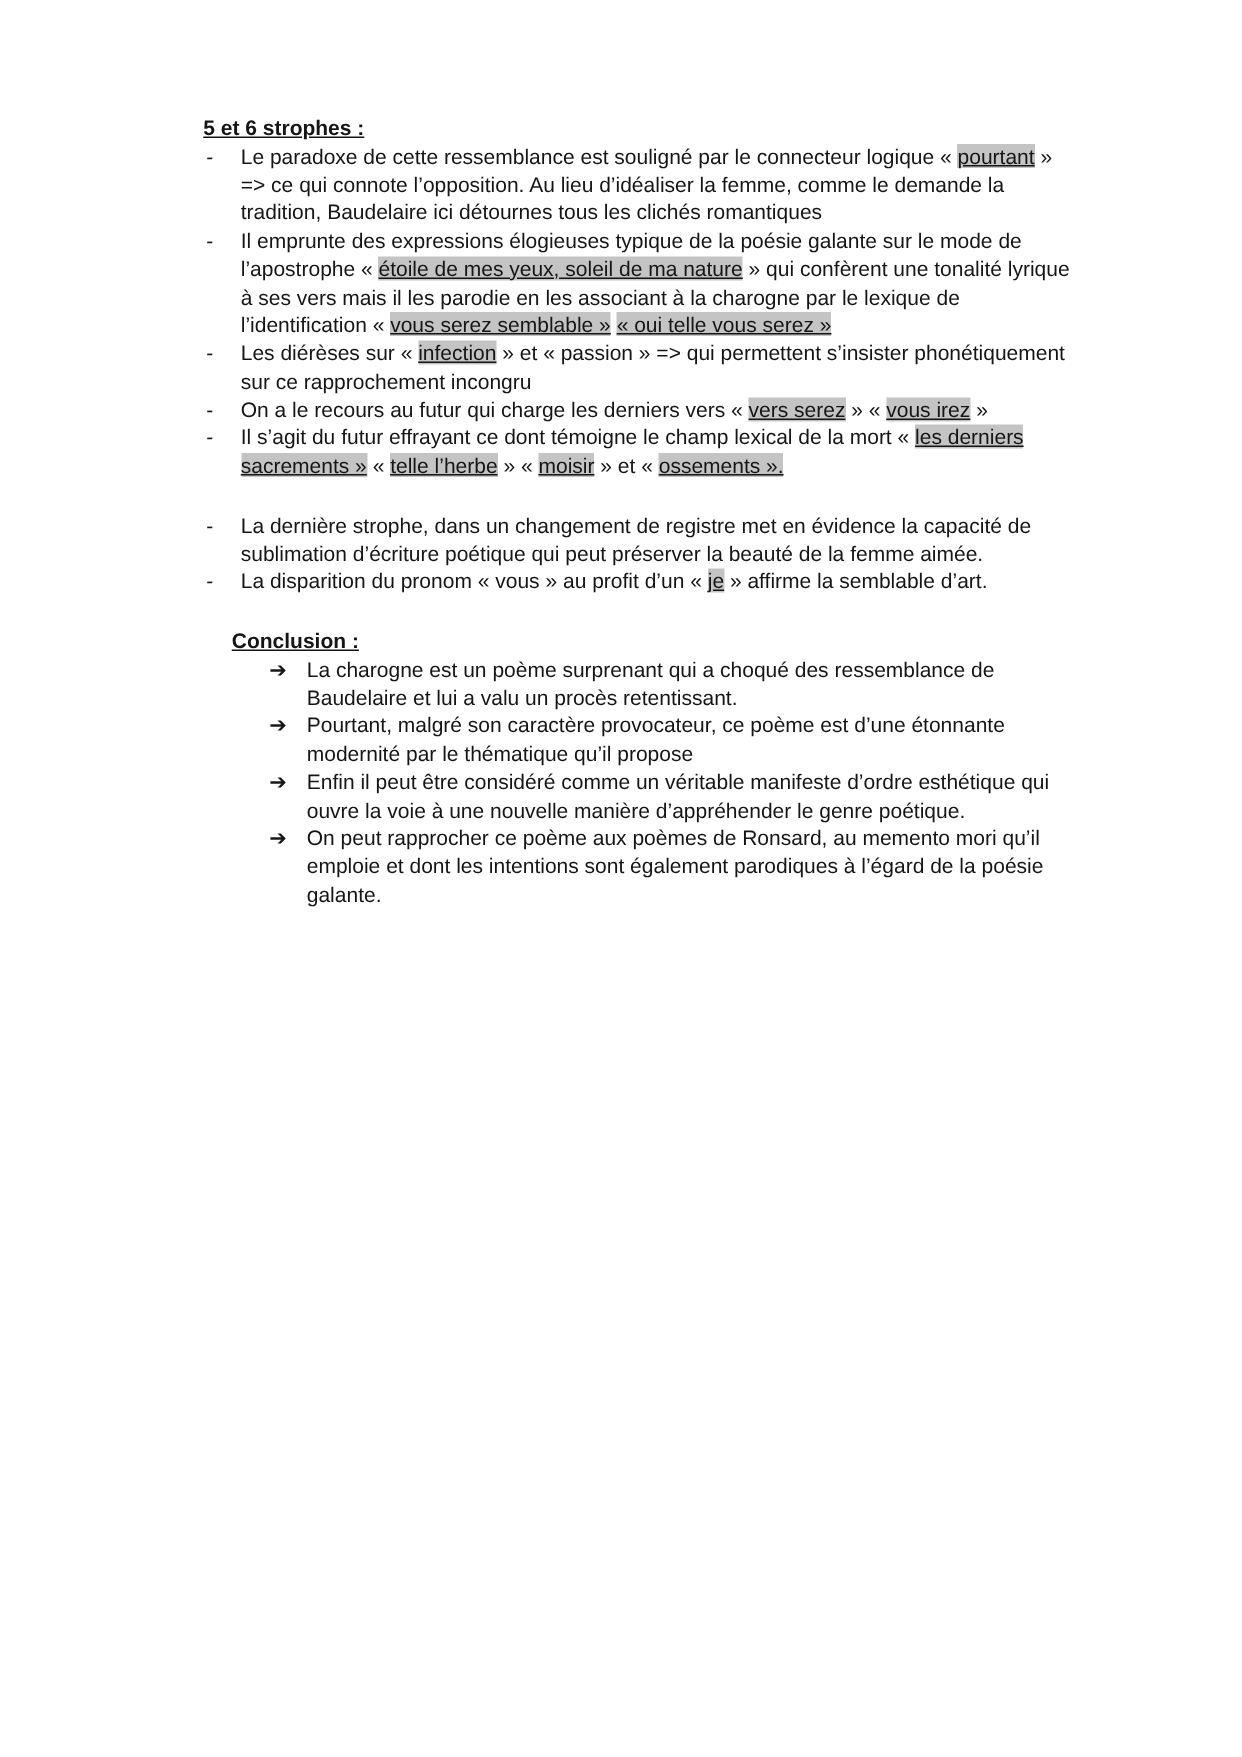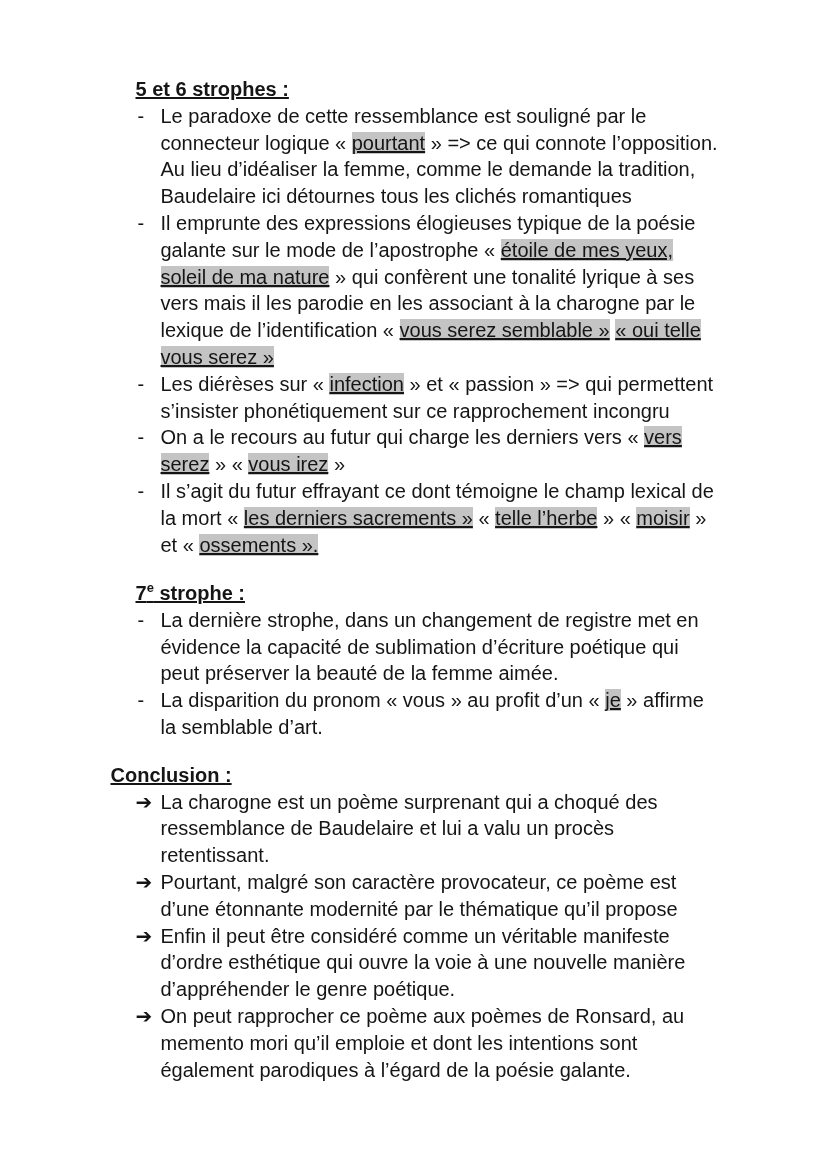--- a/index.html
+++ b/index.html
@@ -4,26 +4,26 @@
 <style>
   * { box-sizing: border-box; }
   html, body { margin: 0; padding: 0; background: #ffffff; }
   .page {
     width: 743px;
     min-height: 1171px;
     margin: 0 auto;
     background: #ffffff;
     padding: 76px 66px 60px 68px;
     font-family: "Liberation Sans", "DejaVu Sans", sans-serif;
-    font-size: 20px;
+    font-size: 14px;
     line-height: 1.34;
     color: #151515;
   }
   .doc-section { margin: 0; }
-  .doc-section + .doc-section { margin-top: 21px; }
+  .doc-section + .doc-section { margin-top: 21px; margin-left: 44px; }
   .doc-section.indented { margin-left: 25px; }
   .heading {
     font-weight: 700;
     text-decoration: underline;
     margin: 0;
   }
   .heading sup { font-size: 0.65em; }
   ul.items {
     list-style: none;
     margin: 0;
@@ -68,21 +68,20 @@
             <span class="marker">-</span>
             <span class="item-text"><span>On a le recours au futur qui charge les derniers vers « </span><span class="hl">vers serez</span><span> » « </span><span class="hl">vous irez</span><span> »</span></span>
           </li>
           <li>
             <span class="marker">-</span>
             <span class="item-text"><span>Il s’agit du futur effrayant ce dont témoigne le champ lexical de la mort « </span><span class="hl">les derniers sacrements »</span><span> « </span><span class="hl">telle l’herbe</span><span> » « </span><span class="hl">moisir</span><span> » et « </span><span class="hl">ossements ».</span></span>
           </li>
         </ul>
       </section>
       <section class="doc-section indented">
-        <div class="heading"><span>7</span><sup>e</sup><span> strophe :</span></div>
         <ul class="items dash">
           <li>
             <span class="marker">-</span>
             <span class="item-text"><span>La dernière strophe, dans un changement de registre met en évidence la capacité de sublimation d’écriture poétique qui peut préserver la beauté de la femme aimée.</span></span>
           </li>
           <li>
             <span class="marker">-</span>
             <span class="item-text"><span>La disparition du pronom « vous » au profit d’un « </span><span class="hl">je</span><span> » affirme la semblable d’art.</span></span>
           </li>
         </ul>

